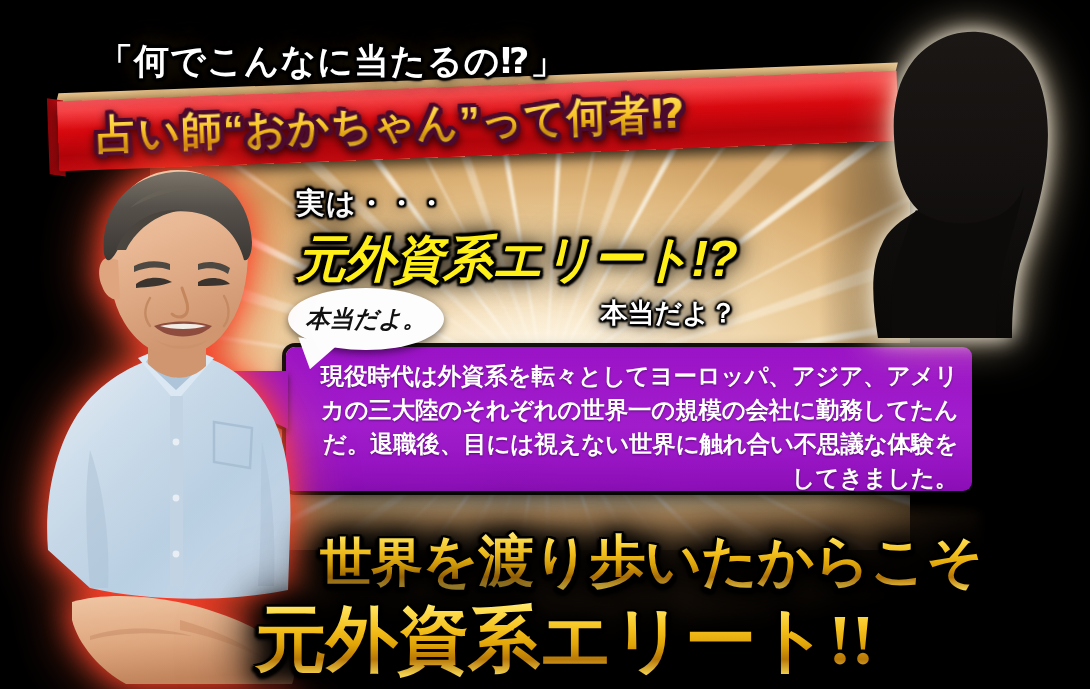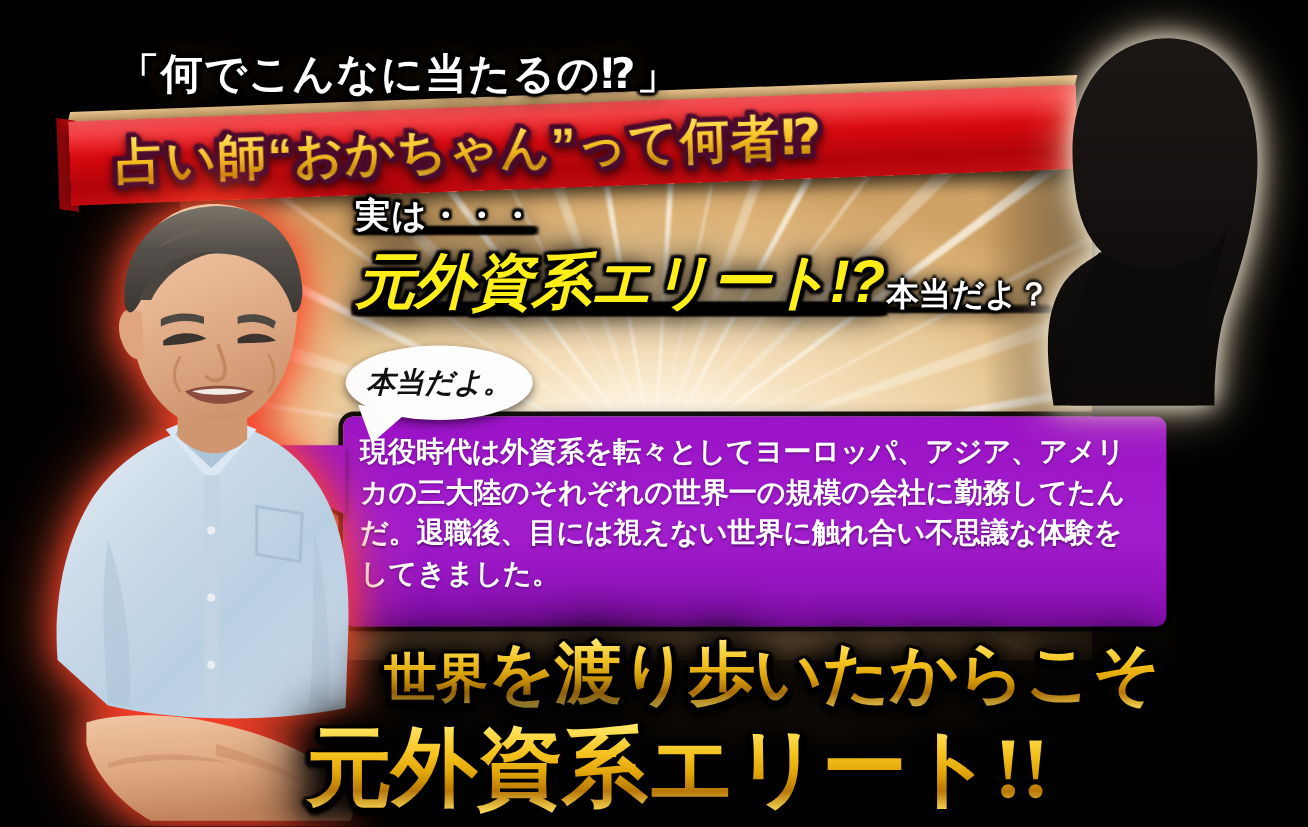--- a/index.html
+++ b/index.html
@@ -122,34 +122,33 @@
     filter:
       drop-shadow(2px 0 0 #4a0b2e) drop-shadow(-2px 0 0 #4a0b2e)
       drop-shadow(0 2px 0 #4a0b2e) drop-shadow(0 -2px 0 #4a0b2e)
       drop-shadow(2px 2px 0 #4a0b2e) drop-shadow(-2px -2px 0 #4a0b2e)
       drop-shadow(0 3px 4px rgba(0,0,0,.7));
   }
 
   
   #midcopy{
     position:absolute;
-    left:296px; top:160px;
+    left:296px; top:184px;
     z-index:38;
-    text-decoration:underline;
   }
   #jitsuwa{
     font-size:29px; font-weight:bold; color:#fff;
     letter-spacing:1px; white-space:nowrap;
     text-shadow:
       2px 0 2px #000,-2px 0 2px #000,0 2px 2px #000,0 -2px 2px #000,
       2px 2px 2px #000,-2px 2px 2px #000,2px -2px 2px #000,-2px -2px 2px #000,
       0 0 12px rgba(0,0,0,.95), 0 0 20px rgba(0,0,0,.85);
   }
   #elite-row{
-    display:flex; align-items:flex-end; gap:2px; margin-top:2px;
+    display:flex; align-items:flex-end; gap:2px; margin-top:2px;flex-direction:column;
   }
   #elite{
     font-size:50px; font-weight:bold; color:#ffef18;
     letter-spacing:-1px; white-space:nowrap;
     font-style:italic;
     text-shadow:
       3px 0 2px #000,-3px 0 2px #000,0 3px 2px #000,0 -3px 2px #000,
       3px 3px 2px #000,-3px 3px 2px #000,3px -3px 2px #000,-3px -3px 2px #000,
       0 0 16px rgba(0,0,0,.98), 0 0 26px rgba(0,0,0,.9), 0 0 34px rgba(0,0,0,.7);
   }
@@ -184,25 +183,26 @@
     border-left:16px solid transparent;
     border-right:26px solid transparent;
     border-top:30px solid #fdfdfd;
     transform:rotate(8deg);
   }
 
   
   #purplebox{
     position:absolute;
     left:286px; top:347px;
-    width:686px; height:175px;
+    width:686px; height:144px;
     background:linear-gradient(to bottom,#9b13c6 0%,#a11dcc 55%,#8f0fbb 100%);
     border-radius:9px;
     z-index:35;
     box-shadow:0 0 0 4px rgba(0,0,0,.92), 0 6px 16px rgba(0,0,0,.85);
+    text-align:right;
   }
   #purple-arrow{
     position:absolute;
     left:-122px; top:24px;
     width:0; height:0;
     border-top:0 solid transparent;
     border-bottom:58px solid transparent;
     border-right:124px solid #9b13c6;
     filter:drop-shadow(-3px 2px 0 rgba(0,0,0,.92)) drop-shadow(0 4px 3px rgba(0,0,0,.6));
     z-index:-1;
@@ -231,21 +231,21 @@
     color:transparent; -webkit-text-fill-color:transparent;
     filter:
       drop-shadow(2px 0 0 #000) drop-shadow(-2px 0 0 #000)
       drop-shadow(0 2px 0 #000) drop-shadow(0 -2px 0 #000)
       drop-shadow(2px 2px 1px #000) drop-shadow(-2px 2px 1px #000)
       drop-shadow(0 0 10px rgba(0,0,0,.98))
       drop-shadow(0 0 18px rgba(0,0,0,.9))
       drop-shadow(0 0 26px rgba(0,0,0,.65));
   }
   #gold1{ left:320px; top:524px; font-size:56px; letter-spacing:-1px; }
-  #gold1 .big{ font-size:44px; }
+  #gold1 .big{ font-size:52px; }
   #gold2{ left:255px; top:592px; font-size:72px; letter-spacing:-1px; }
 
   
   
   #man{
     position:absolute;
     left:30px; top:150px;
     width:290px; height:539px;
     z-index:50;
     filter:drop-shadow(0 0 14px rgba(255,60,40,.95)) drop-shadow(0 0 26px rgba(255,90,50,.7));

